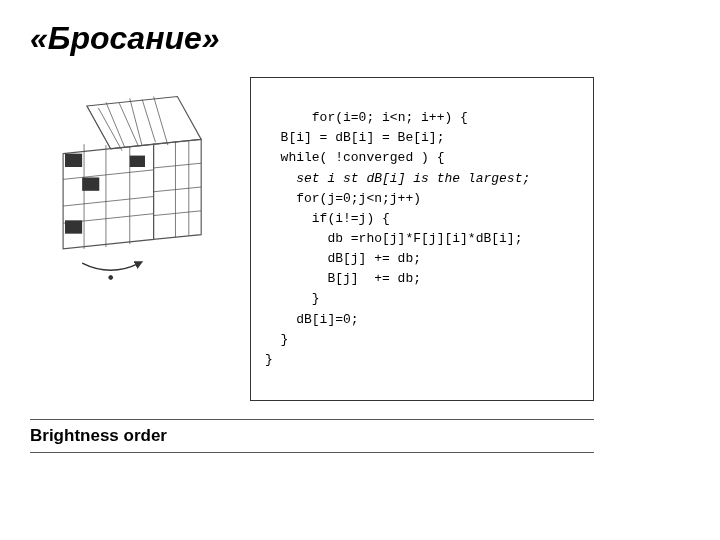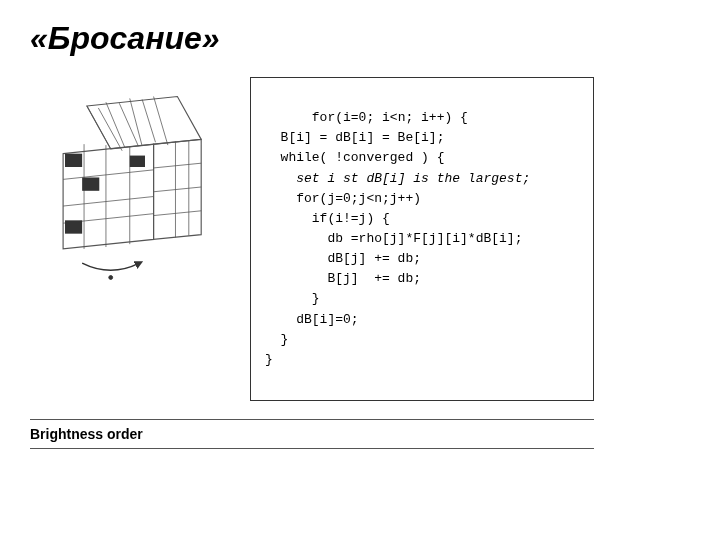--- a/index.html
+++ b/index.html
@@ -61,21 +61,21 @@
       background: #fff;
       white-space: pre;
     }
 
     .bottom-labels {
       margin-top: 18px;
       padding-left: 0;
     }
 
     .label-line {
-      font-size: 14px;
+      font-size: 17px;
       font-weight: bold;
       color: #000;
       margin-bottom: 4px;
       display: flex;
       align-items: baseline;
       gap: 4px;
     }
 
     .label-line .italic-part {
       font-style: italic;

